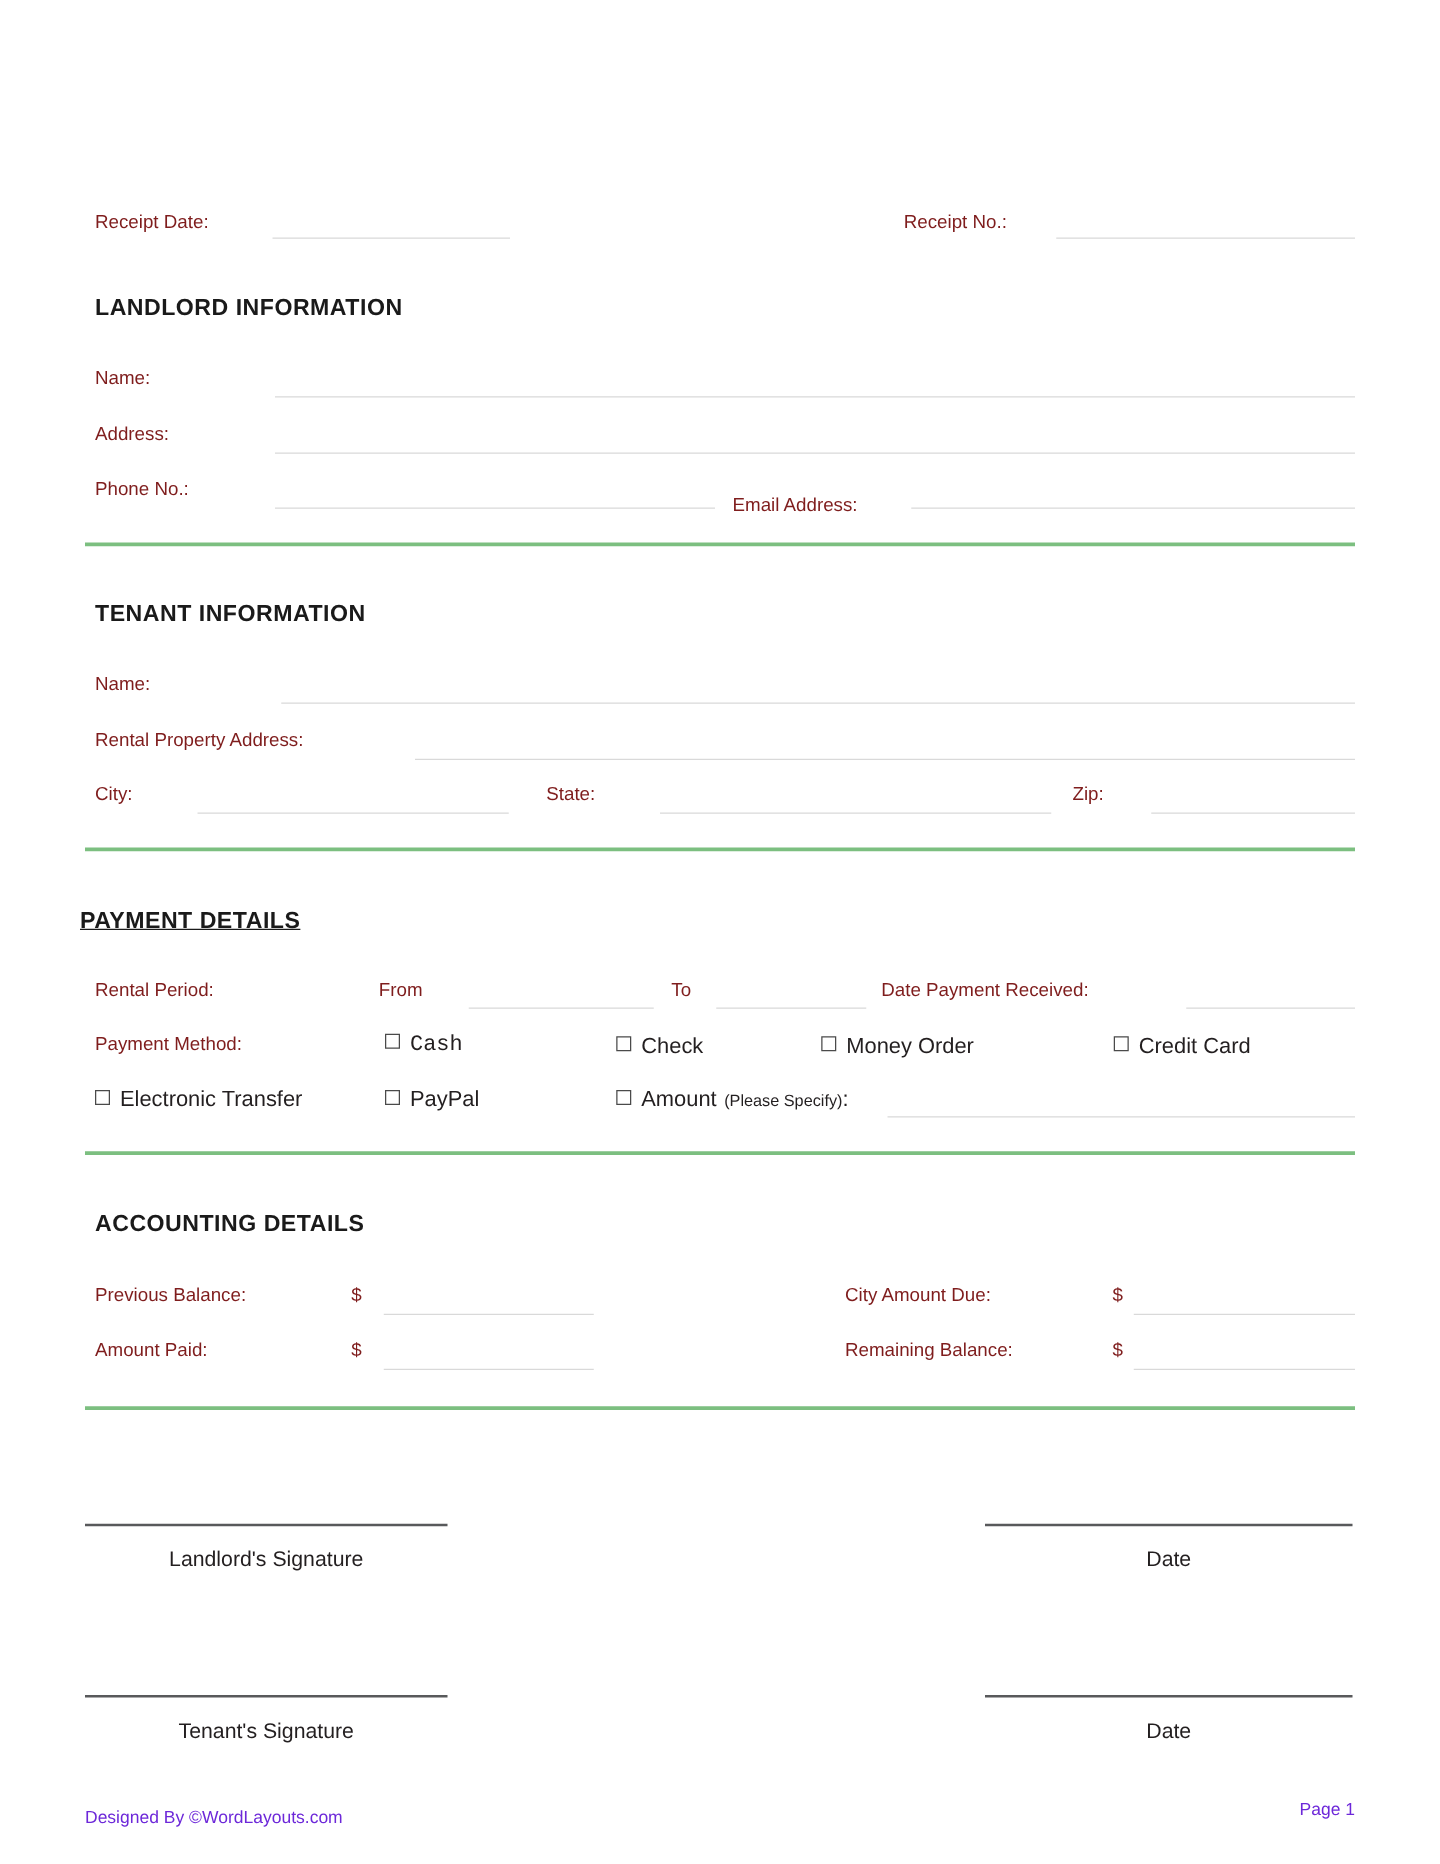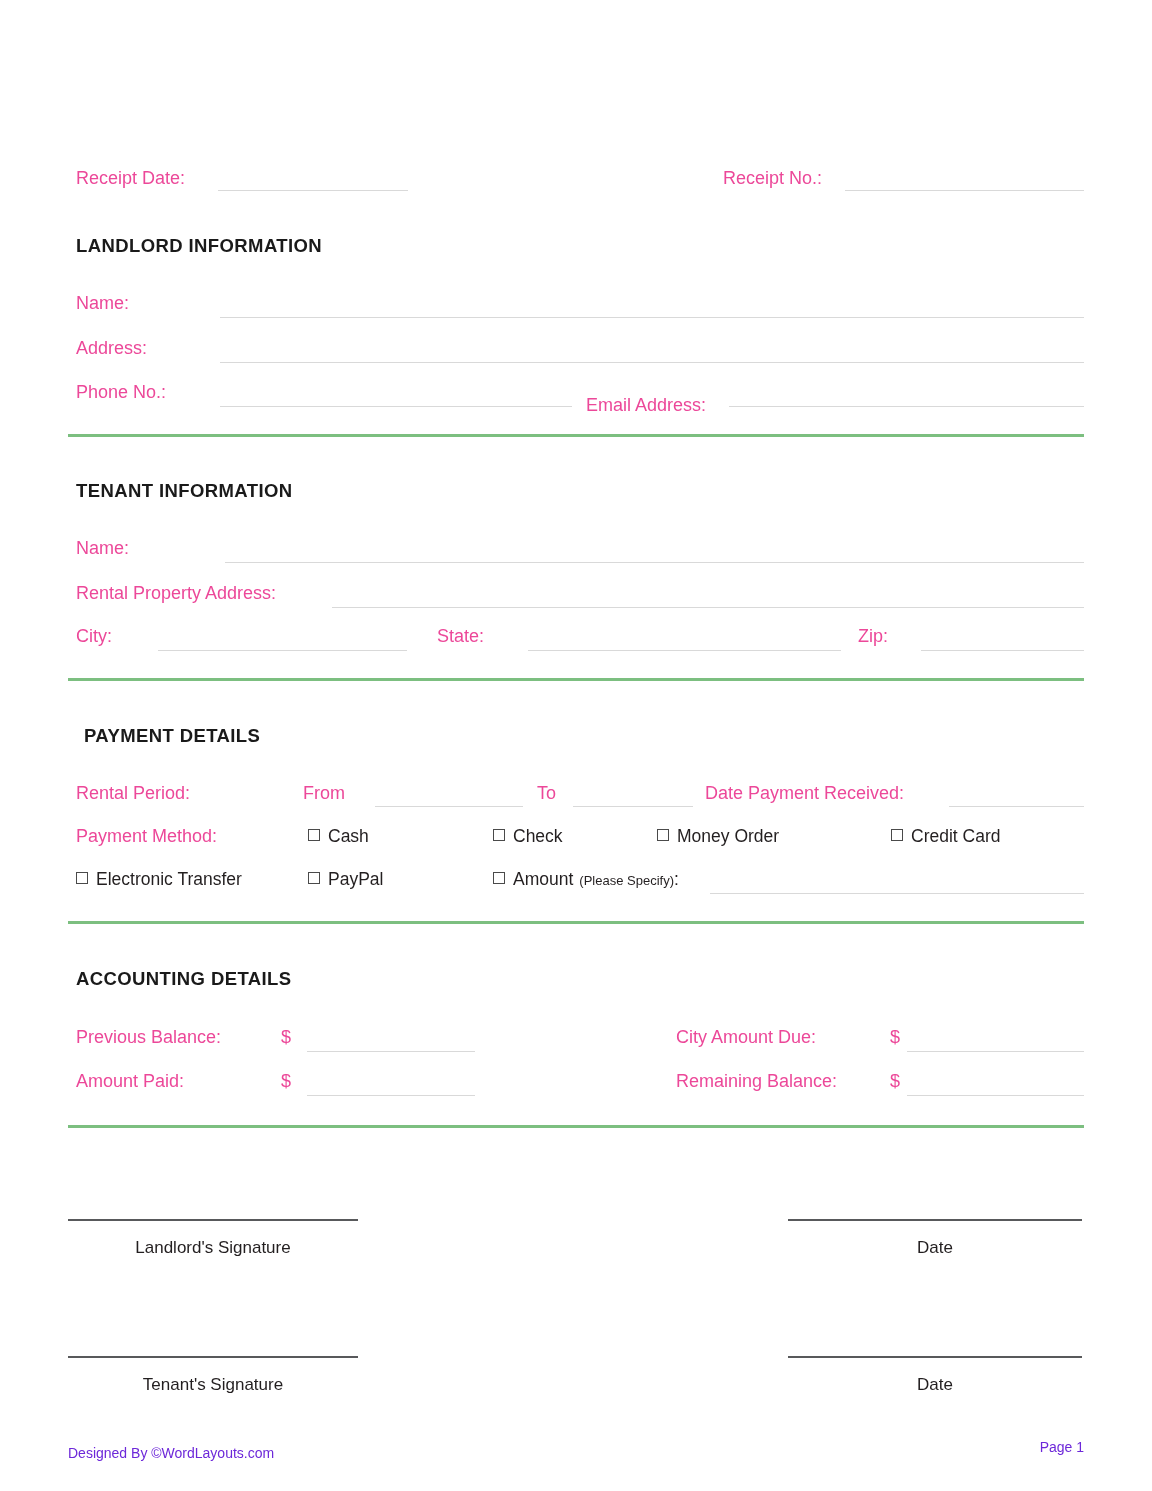--- a/index.html
+++ b/index.html
@@ -40,22 +40,22 @@
   .title-bar .title-text {
     color: #ffffff;
     font-size: 27px;
     font-weight: bold;
     letter-spacing: 1.2px;
   }
 
   
   .lbl {
     position: absolute;
-    font-size: 18px;
-    color: #ec4899;
+    font-size: 15px;
+    color: #7f1d1d;
     white-space: nowrap;
     line-height: 20px;
   }
   .lbl-sm {
     font-size: 13px;
   }
   .sec-head {
     position: absolute;
     font-size: 18.5px;
     font-weight: bold;
@@ -151,36 +151,36 @@
   <div class="rule" style="left:158px; top:650px; width:249px;"></div>
 
   <div class="lbl" style="left:437px; top:626px;">State:</div>
   <div class="rule" style="left:528px; top:650px; width:313px;"></div>
 
   <div class="lbl" style="left:858px; top:626px;text-align:right;">Zip:</div>
   <div class="rule" style="left:921px; top:650px; width:163px;"></div>
 
   <div class="sep" style="top:678px;"></div>
 
-  <div class="sec-head" style="left:84px; top:725px;">PAYMENT DETAILS</div>
+  <div class="sec-head" style="left:64px; top:725px;text-decoration:underline;">PAYMENT DETAILS</div>
 
   <div class="lbl" style="left:76px; top:783px;">Rental Period:</div>
 
   <div class="lbl" style="left:303px; top:783px;text-align:center;">From</div>
   <div class="rule" style="left:375px; top:806px; width:148px;"></div>
 
   <div class="lbl" style="left:537px; top:783px;">To</div>
   <div class="rule" style="left:573px; top:806px; width:120px;"></div>
 
   <div class="lbl" style="left:705px; top:783px;">Date Payment Received:</div>
   <div class="rule" style="left:949px; top:806px; width:135px;"></div>
 
   <div class="lbl" style="left:76px; top:826px;">Payment Method:</div>
 
-  <div class="cbx" style="left:308px; top:826px;">
+  <div class="cbx" style="left:308px; top:826px;font-family:Liberation Mono, monospace;">
     <span class="box"></span><span>Cash</span>
   </div>
 
   <div class="cbx" style="left:493px; top:826px;">
     <span class="box"></span><span>Check</span>
   </div>
 
   <div class="cbx" style="left:657px; top:826px;">
     <span class="box"></span><span>Money Order</span>
   </div>

